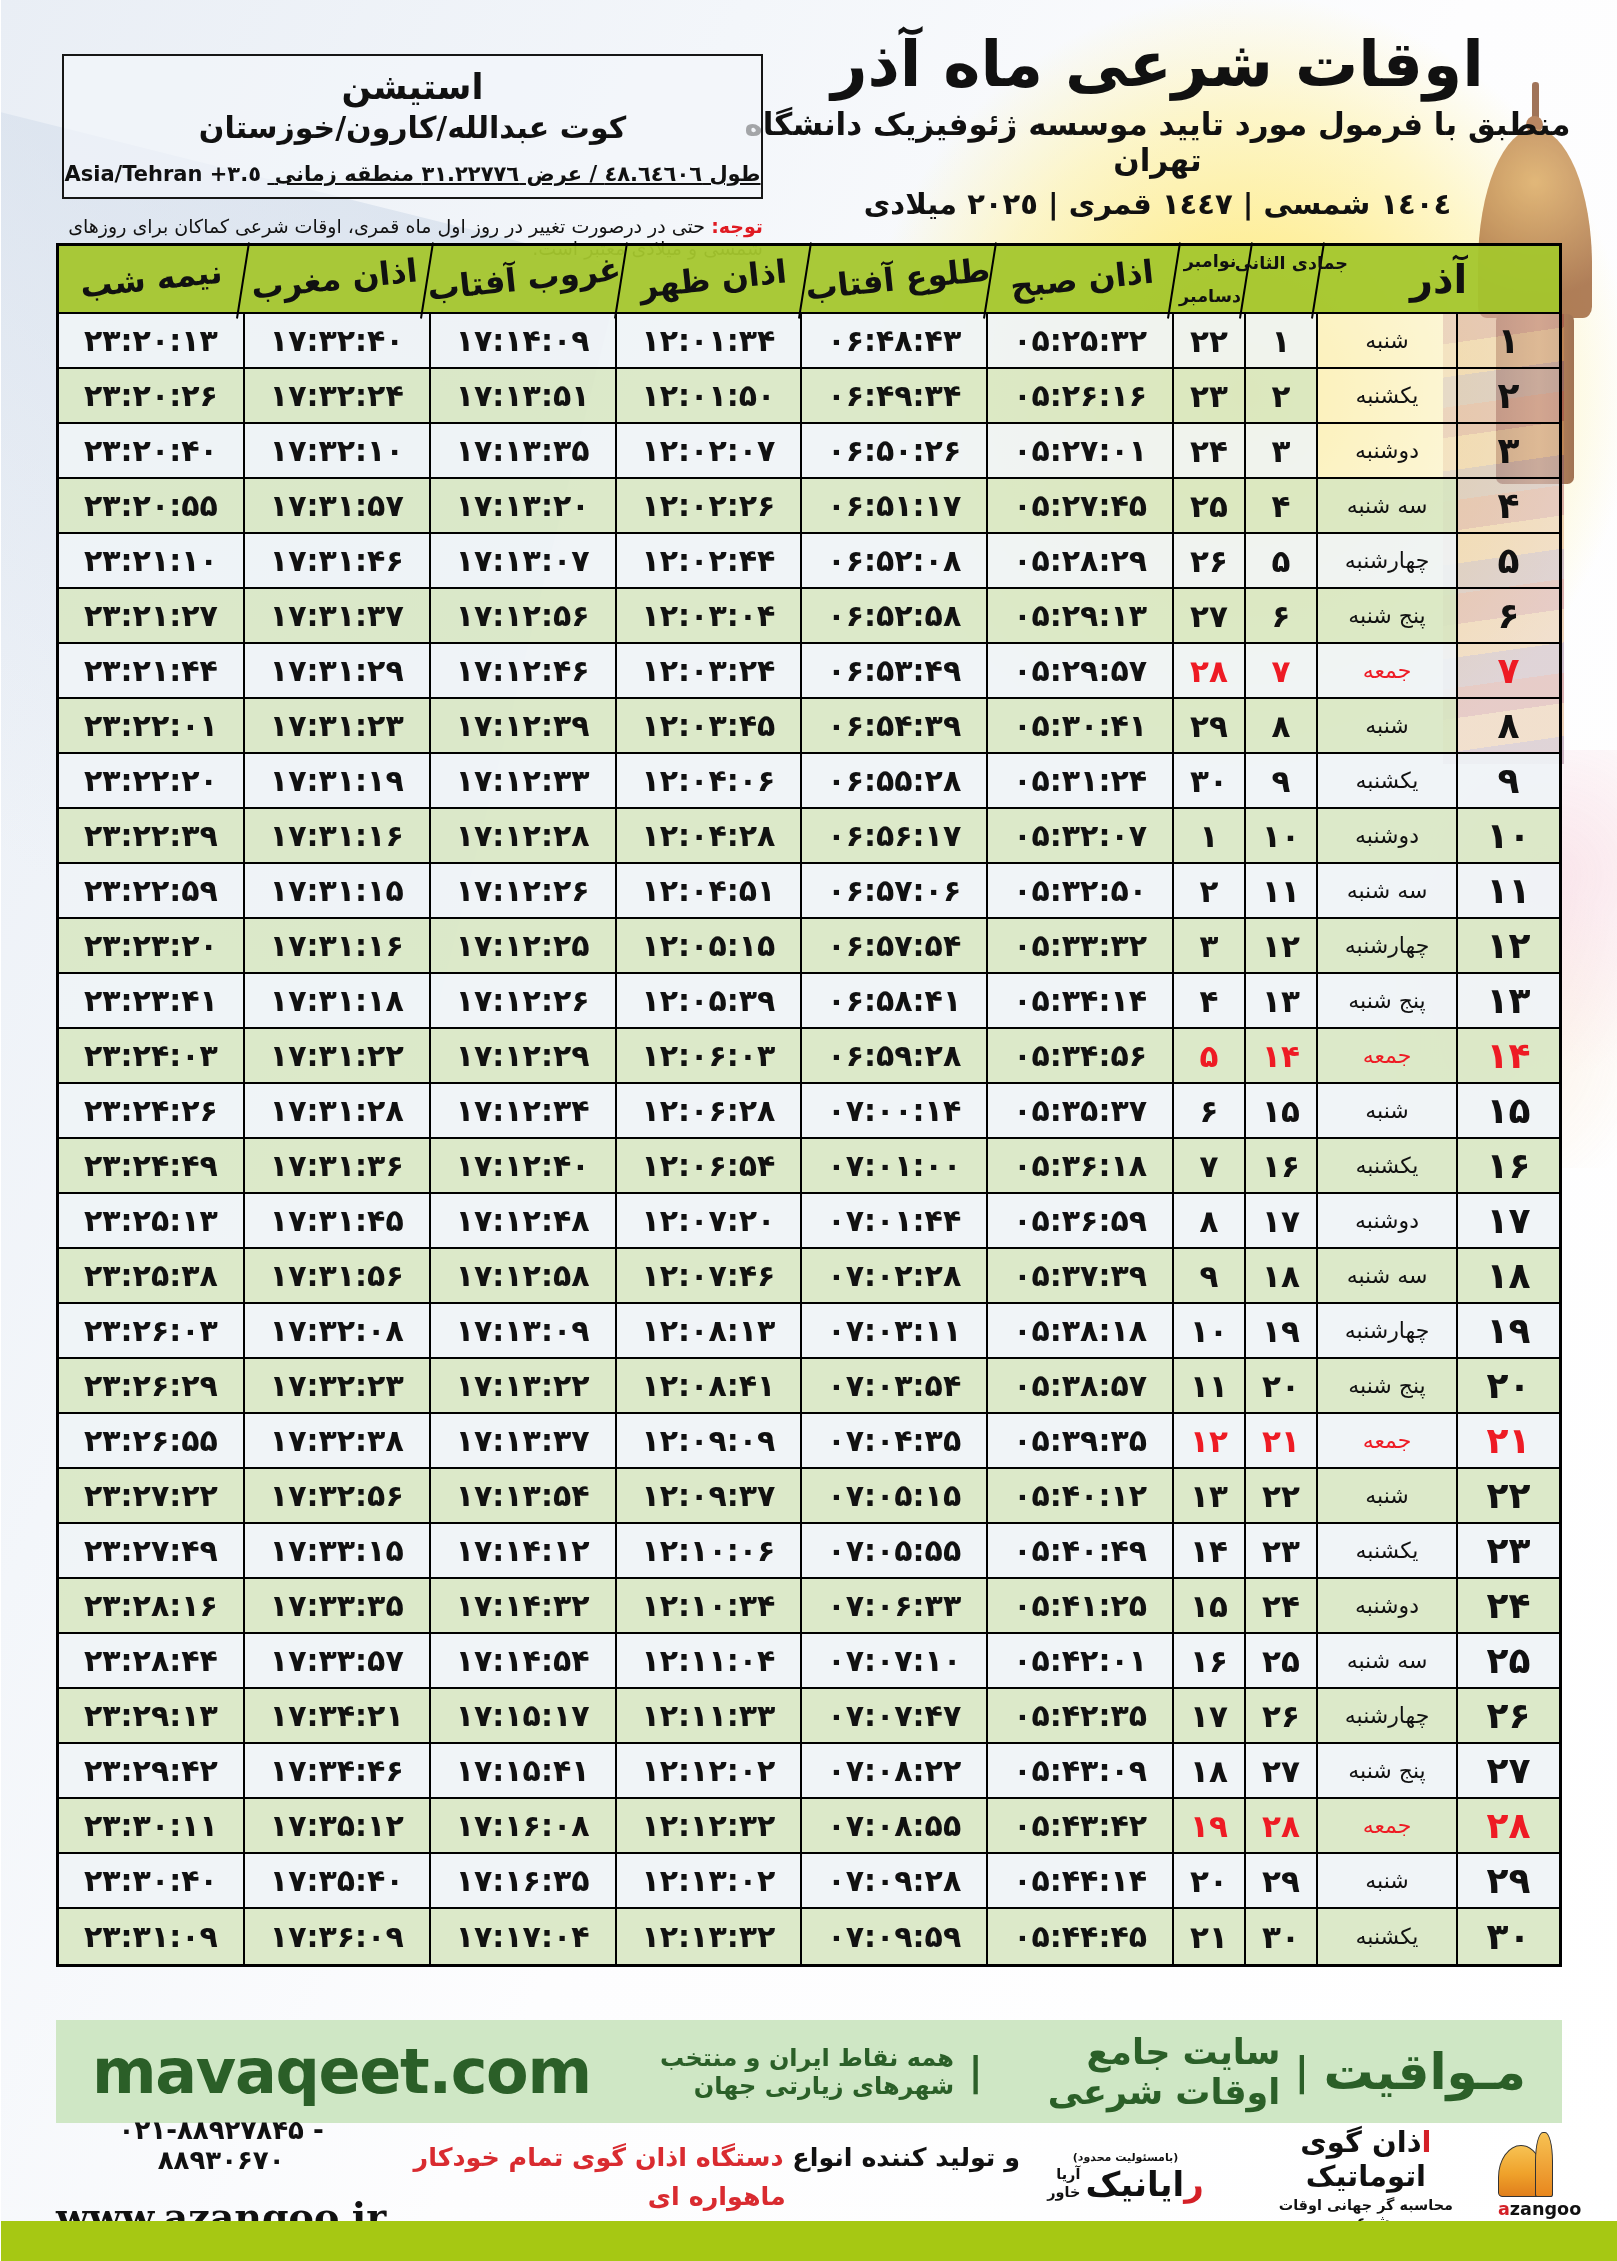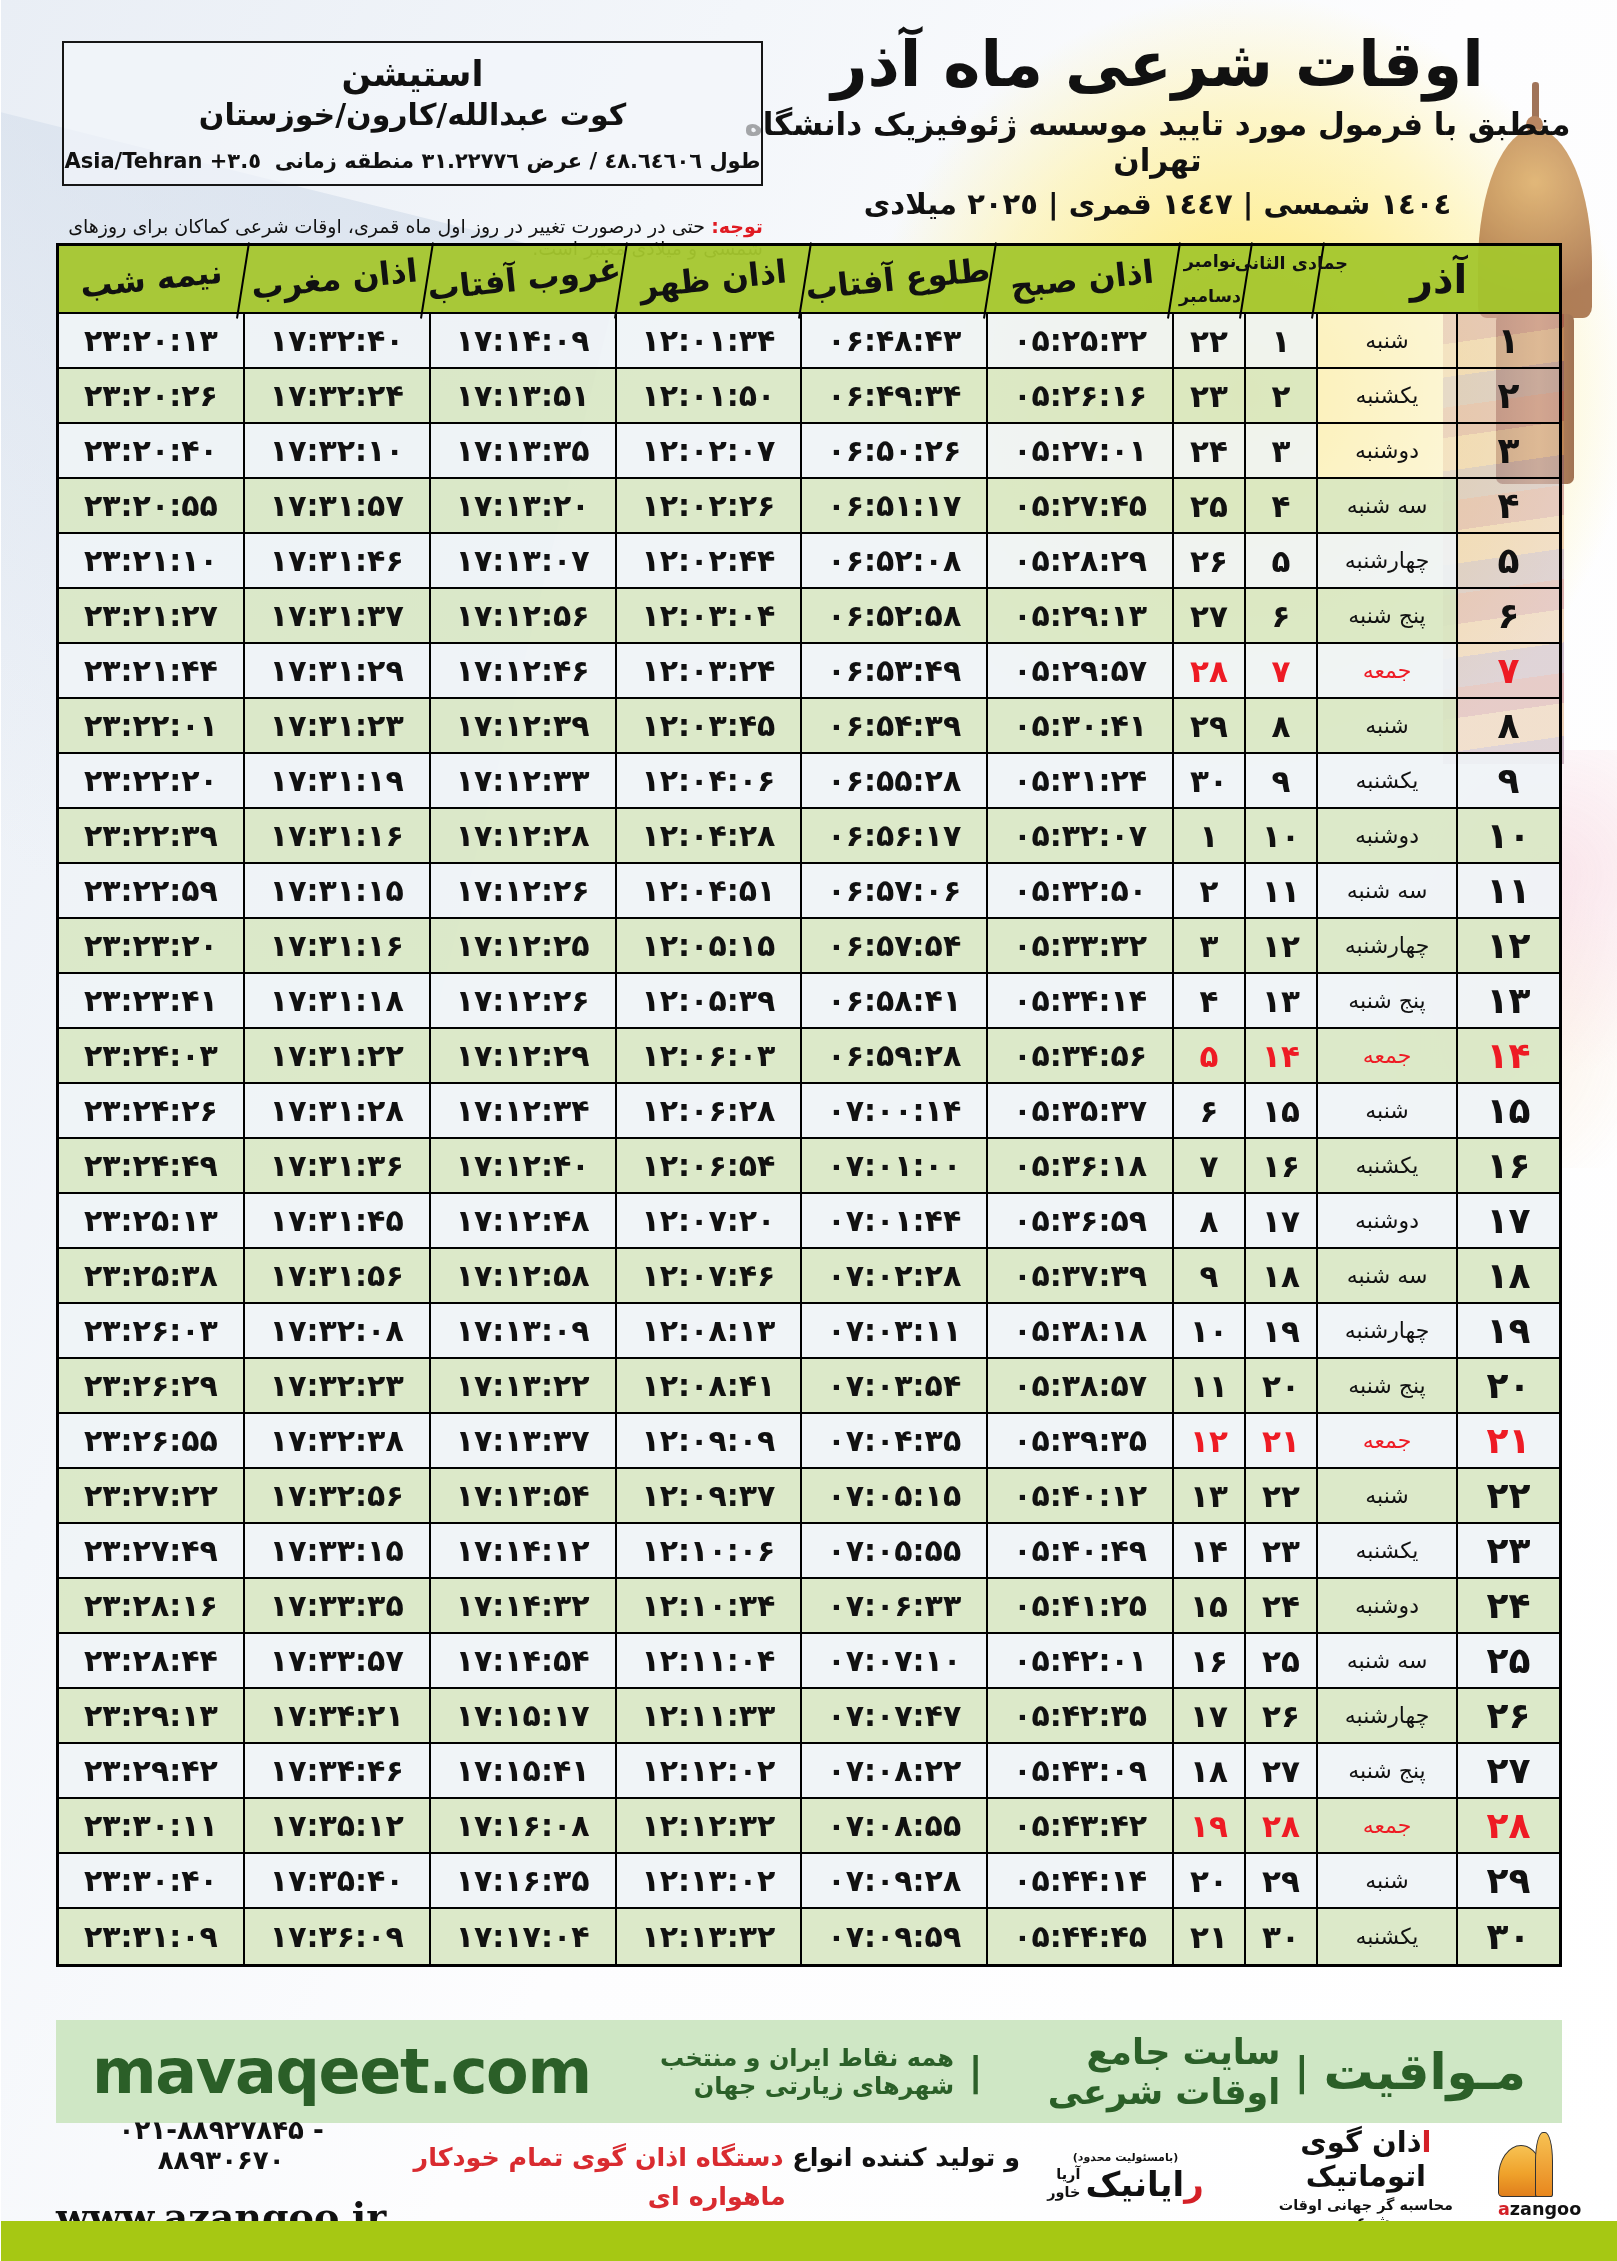--- a/index.html
+++ b/index.html
@@ -32,26 +32,26 @@
   .bg-strip{left:1443px;top:314px;width:121px;height:450px;opacity:.5;
     background:repeating-linear-gradient(172deg,rgba(163,59,59,.8) 0 30px,rgba(210,140,80,.8) 30px 63px,rgba(122,74,107,.72) 63px 93px);}
   .bg-flor{left:1396px;top:750px;width:222px;height:418px;opacity:.55;
     background:radial-gradient(circle at 70% 30%,rgba(233,122,150,.35),rgba(233,122,150,0) 60%),
                radial-gradient(circle at 40% 70%,rgba(240,170,90,.3),rgba(240,170,90,0) 55%);}
   
   .hdr-right{position:absolute;z-index:2;right:46px;top:26px;width:829px;text-align:center;}
   .title{font-size:63px;font-weight:700;line-height:1.25;}
   .subtitle{font-size:31px;font-weight:700;margin-top:1.3px;}
   .years{font-size:29px;font-weight:600;margin-top:9px;text-align:center;}
-  .loc-box{position:absolute;z-index:2;left:62px;top:41px;width:701px;height:145px;
+  .loc-box{position:absolute;z-index:2;left:62px;top:54px;width:701px;height:145px;
     border:2.6px solid #161616;background:rgba(243,246,250,.65);
     display:flex;flex-direction:column;justify-content:center;text-align:center;gap:2.6px;}
   .loc-station{font-size:35px;font-weight:700;}
   .loc-region{font-size:30px;font-weight:700;}
-  .loc-coords{font-size:21px;font-weight:700;margin-top:15px;}
+  .loc-coords{font-size:21px;font-weight:700;margin-top:15px;text-decoration:underline;}
   .loc-coords .tz{direction:ltr;unicode-bidi:embed;display:inline-block;margin-right:6.5px;}
   .note{position:absolute;z-index:2;left:62px;top:215px;width:701px;font-size:19px;
     text-align:right;direction:rtl;color:#121212;}
   .note .note-label{color:var(--note-red,#e01b22);font-weight:700;}
   
   .ptable{position:absolute;z-index:2;left:56px;top:243px;width:1506px;border:3.3px solid #000;}
   .thead-row,.trow{display:grid;direction:rtl;
     grid-template-columns:101px 140px 72px 72px repeat(6,1fr);}
   .thead-row{height:68px;background:rgba(164,198,45,.95);border-bottom:2.6px solid #000;}
   .hcell{position:relative;display:flex;align-items:center;justify-content:center;

